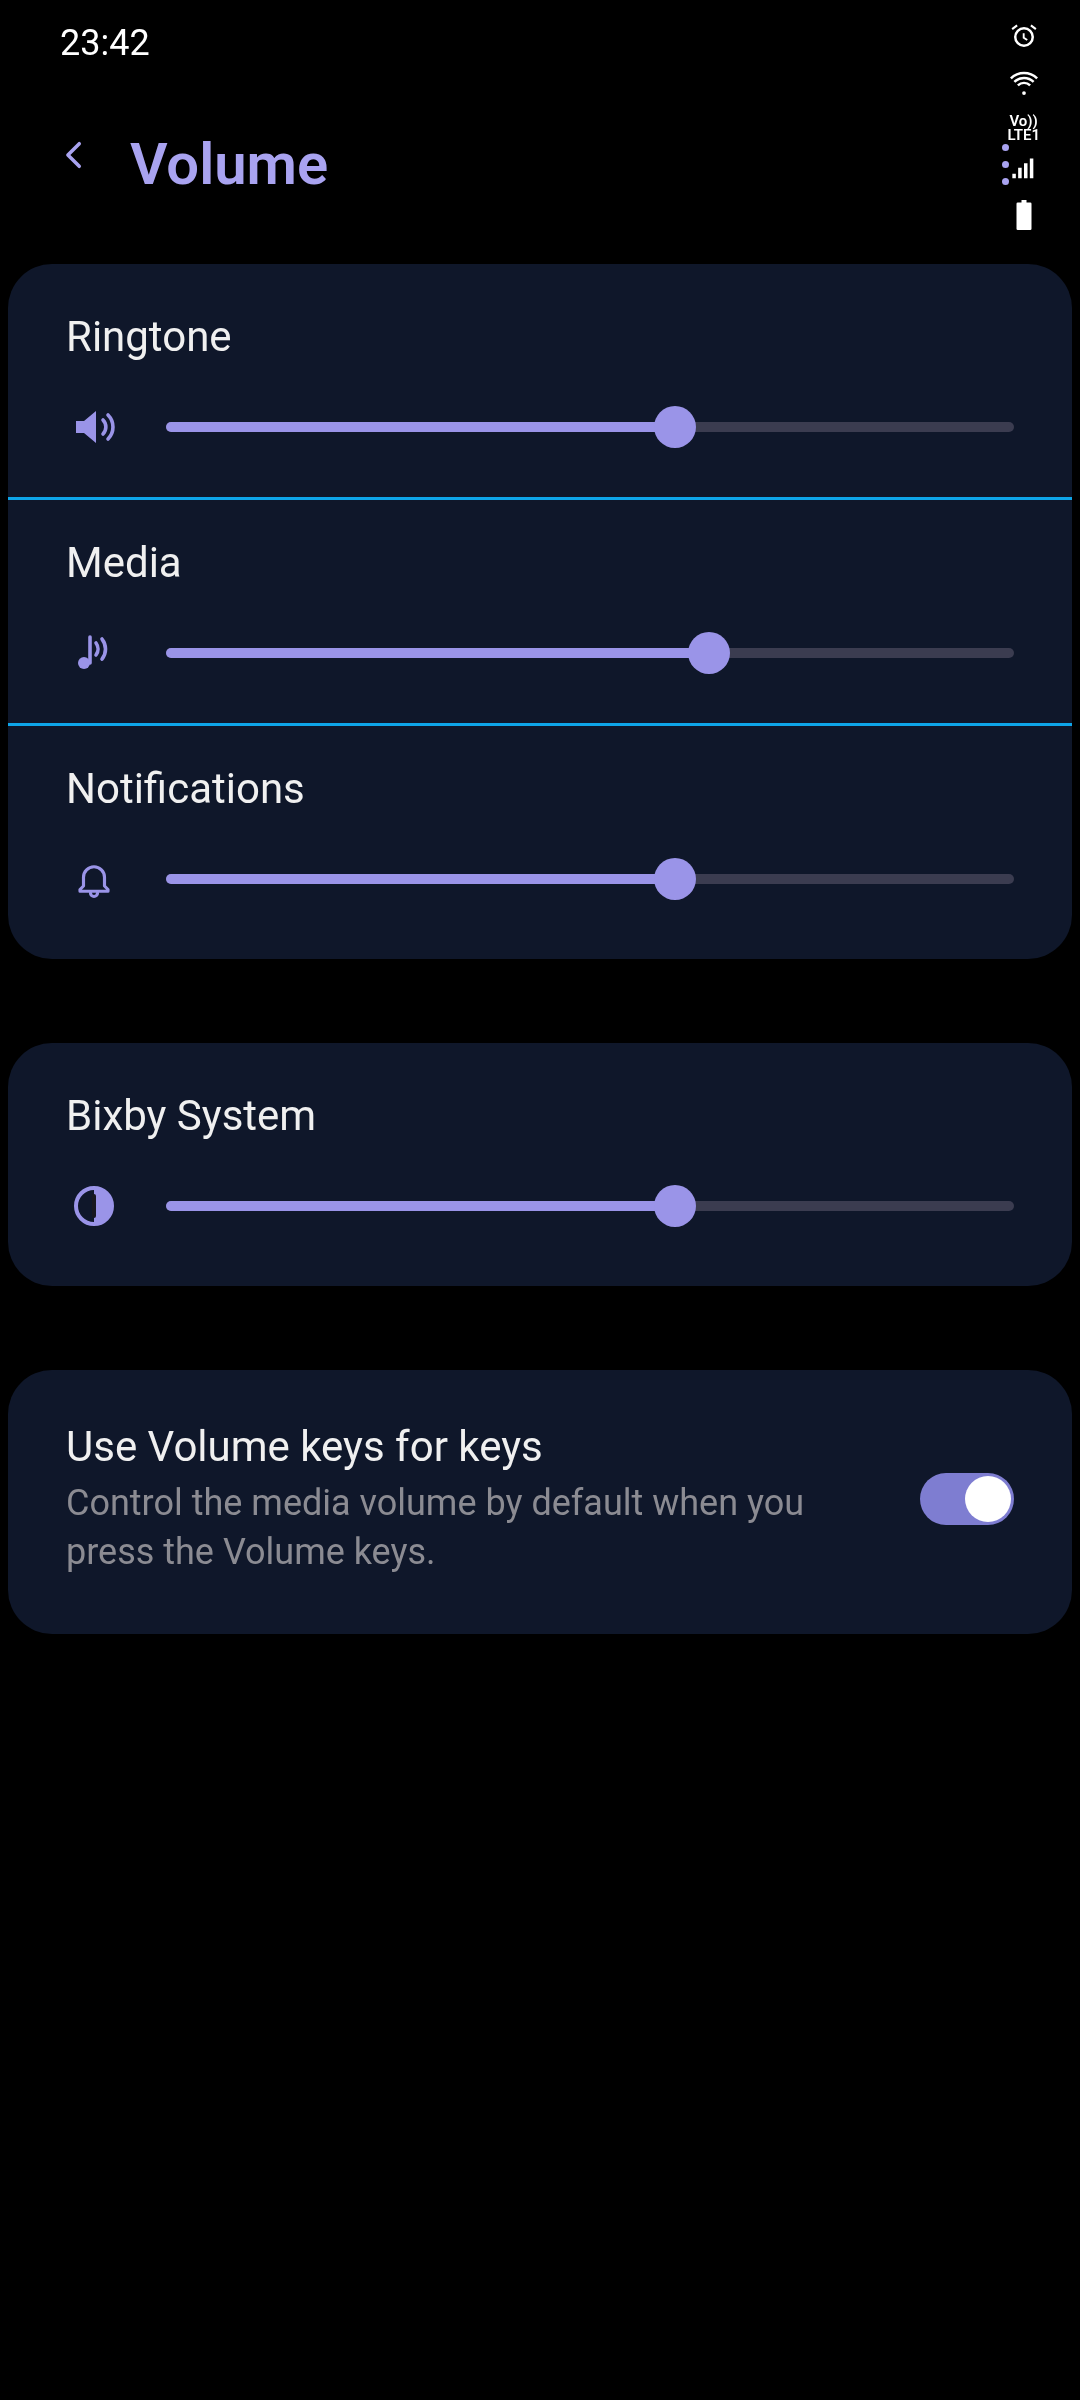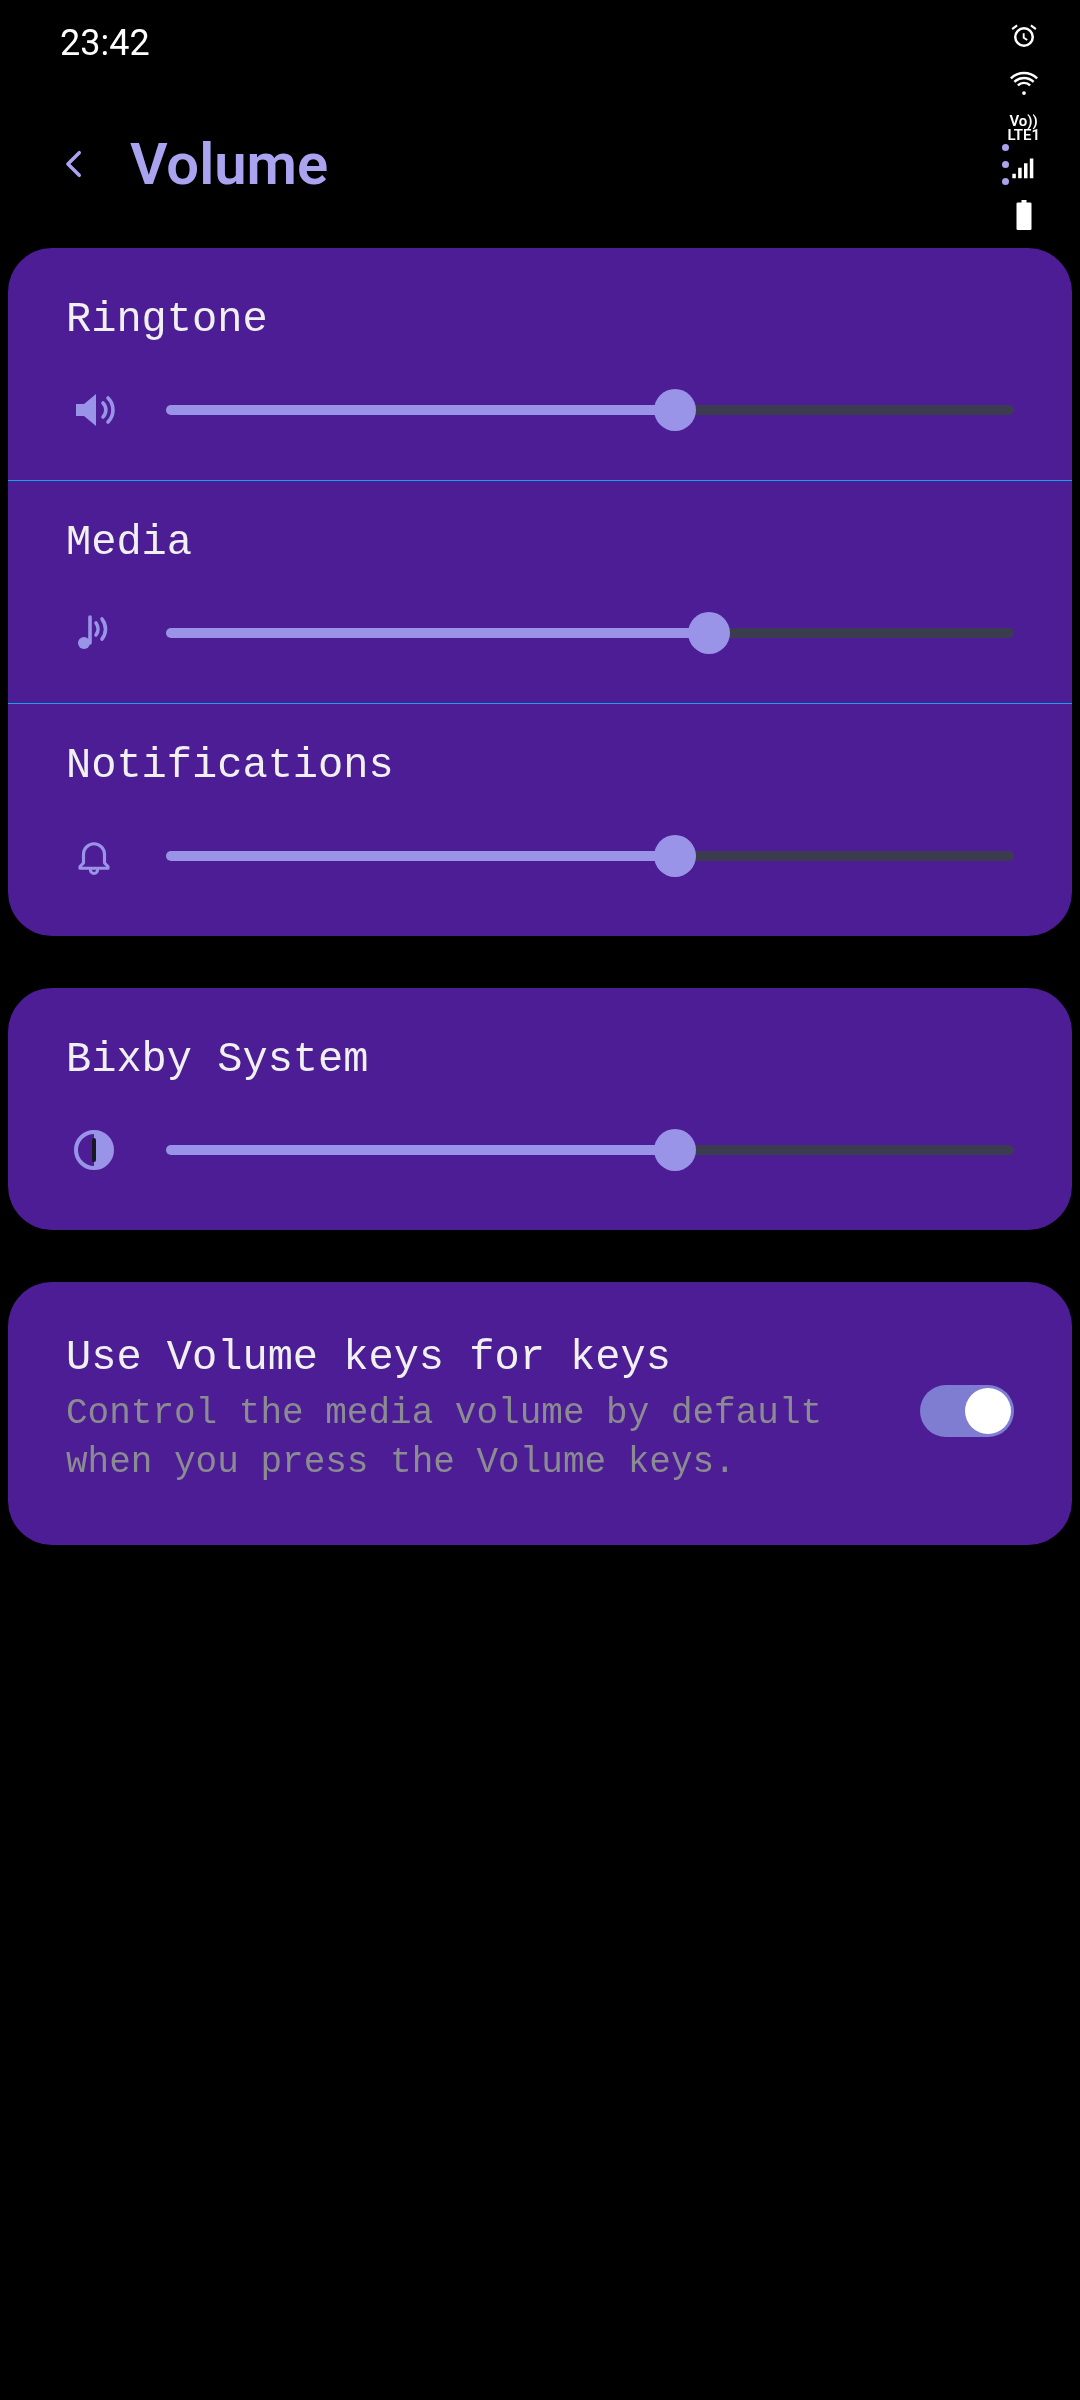--- a/index.html
+++ b/index.html
@@ -4,29 +4,29 @@
 <style>
   * { box-sizing: border-box; margin: 0; padding: 0; }
   html, body { width: 1080px; height: 2400px; background: #000; font-family: -apple-system, BlinkMacSystemFont, "Segoe UI", Roboto, sans-serif; color: #fff; overflow: hidden; }
   
   .status-bar { display: flex; justify-content: space-between; align-items: flex-start; padding: 22px 40px 22px 60px; height: 80px; }
   .status-time { font-size: 36px; font-weight: 400; color: #fff; }
   .status-icons { display: flex; align-items: center; gap: 12px; flex-direction: column; }
   .status-icons svg { fill: #fff; }
   .status-lte { font-size: 15px; line-height: 14px; font-weight: 600; color: #fff; text-align: center; }
   
-  .header { display: flex; align-items: center; padding: 50px 40px 50px 50px; position: relative; }
+  .header { display: flex; padding: 50px 40px 50px 50px; position: relative; }
   .back-chevron { width: 50px; height: 50px; display: flex; align-items: center; justify-content: center; margin-right: 30px; }
   .header-title { font-size: 58px; font-weight: 600; color: #a9a3f0; }
   .more-dots { position: absolute; right: 55px; top: 50%; transform: translateY(-50%); width: 40px; height: 60px; display: flex; flex-direction: column; align-items: center; justify-content: center; gap: 10px; }
   .more-dots span { width: 7px; height: 7px; border-radius: 50%; background: #a9a3f0; }
   
-  .card { background: #4c1d95; border-radius: 44px; margin: 0 8px; padding: 10px 0; font-family: Liberation Mono, monospace; }
+  .card { background: #0f172a; border-radius: 44px; margin: 16px 8px; padding: 10px 0; }
   .slider-section { padding: 38px 58px 42px 58px; position: relative; }
-  .slider-section + .slider-section { border-top: 1px solid #0ea5e9; margin-left: 0; margin-right: 0; }
+  .slider-section + .slider-section { border-top: 3px solid #0ea5e9; margin-left: 0; margin-right: 0; }
   .slider-label { font-size: 42px; font-weight: 400; color: #f0f0f0; margin-bottom: 38px; }
   .slider-row { display: flex; align-items: center; gap: 44px; }
   .slider-icon { width: 56px; height: 56px; display: flex; align-items: center; justify-content: center; flex-shrink: 0; }
   .slider-icon svg { stroke: #9a94e8; fill: none; }
   .slider-track-wrap { flex: 1; position: relative; height: 48px; display: flex; align-items: center; }
   .slider-track { width: 100%; height: 10px; background: #3b3c50; border-radius: 5px; position: relative; }
   .slider-fill { position: absolute; left: 0; top: 0; height: 100%; background: #9a94e8; border-radius: 5px; }
   .slider-thumb { position: absolute; top: 50%; transform: translate(-50%, -50%); width: 42px; height: 42px; border-radius: 50%; background: #9a94e8; }
   
   .gap { height: 52px; }

